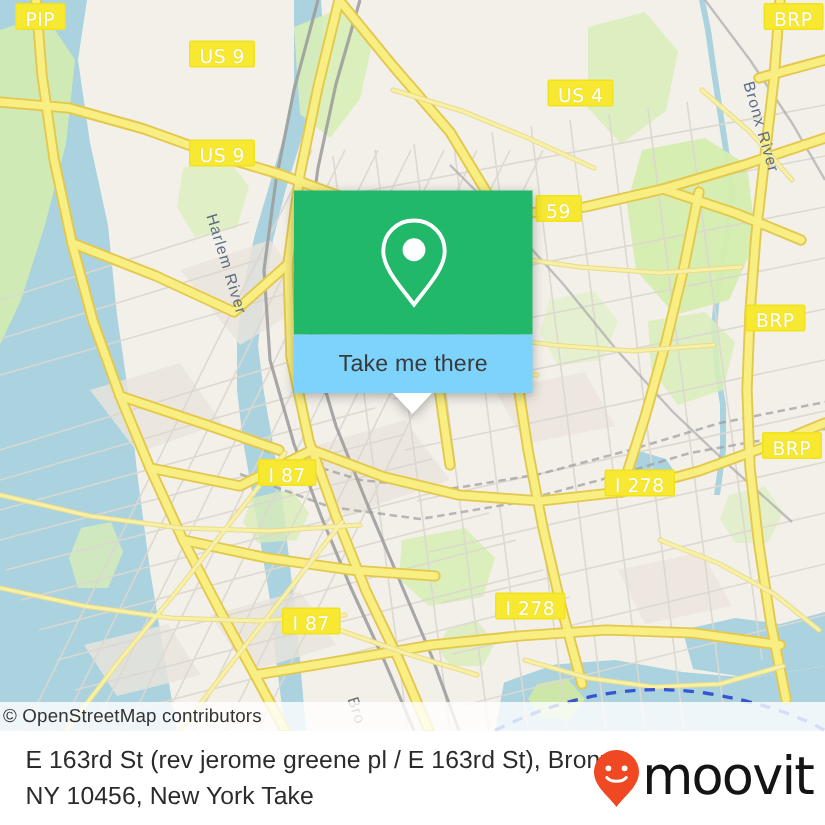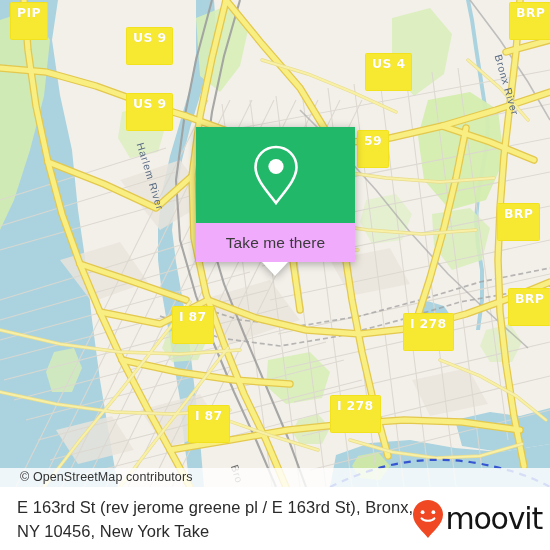--- a/index.html
+++ b/index.html
@@ -30,21 +30,21 @@
   .attribution {
     position: absolute;
     left: 0;
     top: 468px;
     width: 550px;
     height: 19px;
     background: rgba(255,255,255,0.80);
     color: #333333;
     font-size: 12.5px;
     line-height: 19px;
-    padding-left: 20px;
+    padding-left: 2px;
     box-sizing: border-box;
     letter-spacing: 0.1px;
     white-space: nowrap;
   }
 
   
   .popup {
     position: absolute;
     left: 196px;
     top: 127px;
@@ -56,21 +56,21 @@
     width: 159px;
     height: 96px;
     background: #22b86a;
     display: flex;
     align-items: center;
     justify-content: center;
   }
   .popup-bottom {
     width: 159px;
     height: 39px;
-    background: #f0abfc;
+    background: #7dd3fc;
     display: flex;
     align-items: center;
     justify-content: center;
     color: #3a3a3a;
     font-size: 15.5px;
     letter-spacing: 0.1px;
   }
   .popup-tail {
     position: absolute;
     left: 66px;
@@ -102,21 +102,21 @@
   .footer-brand {
     position: absolute;
     right: 8px;
     top: 12px;
     display: flex;
     align-items: center;
     height: 40px;
   }
   .brand-word {
     color: #141414;
-    font-size: 30px;
+    font-size: 35px;
     letter-spacing: -1.2px;
     line-height: 35px;
     font-family: "DejaVu Sans", sans-serif;
     font-weight: 400;
     margin-left: 1px;
     margin-top: -2px;
   }
 </style>
 </head>
 <body>
@@ -375,24 +375,24 @@
 
 </div>
 
 <style>
   
   .sh {
     display: inline-block;
     background: #f7e832;
     color: #ffffff;
     font-family: "DejaVu Sans", sans-serif;
-    font-weight: bold;
+    font-weight: normal;
     font-size: 12.5px;
     line-height: 13px;
-    padding: 3px 6px 20px 6px;
+    padding: 3px 6px 0 6px;
     border: 1.2px solid #f2e21e;
     border-radius: 1.5px;
     letter-spacing: 0.3px;
     text-shadow: 0 0 1px rgba(0,0,0,0.10);
     white-space: nowrap;
   }
   .riv {
     display: inline-block;
     color: #5a6b84;
     font-family: "Liberation Sans", sans-serif;

